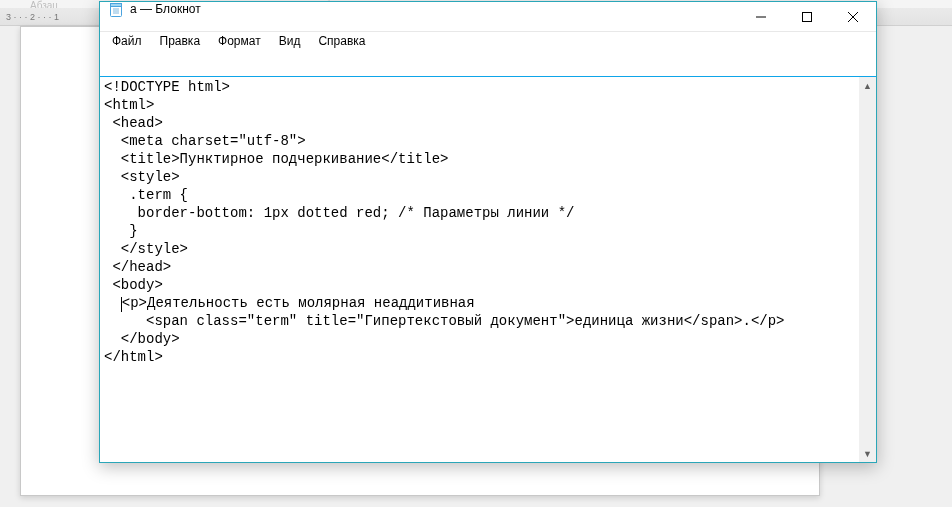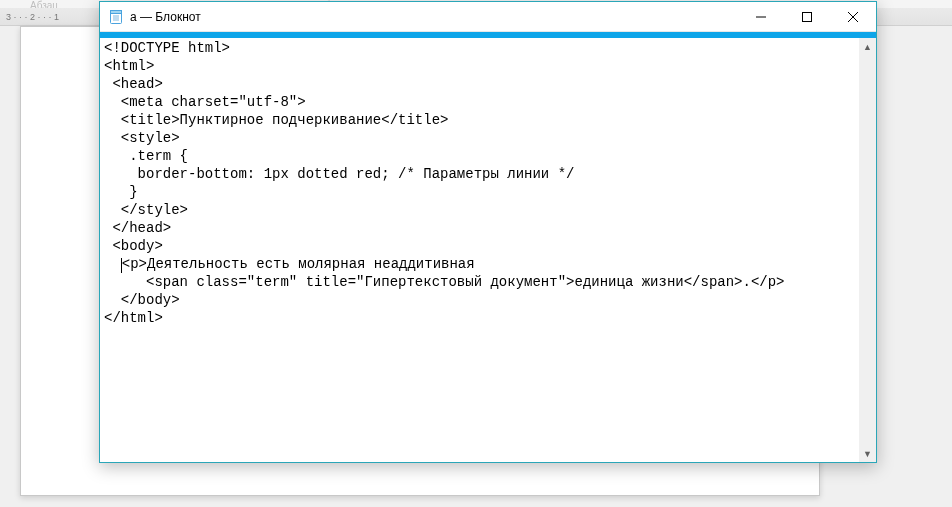--- a/index.html
+++ b/index.html
@@ -32,21 +32,21 @@
 .np-window {
   position: absolute;
   left: 99px; top: 1px;
   width: 778px; height: 462px;
   background: #fff;
   border: 1px solid #2aa6b8;
   box-shadow: 0 4px 16px rgba(0,0,0,.25);
   display: flex; flex-direction: column;
 }
 .np-titlebar {
-  height: 30px; display: flex; align-items: center;
+  height: 30px; display: flex; 
   background: #fff;
   border-bottom: 1px solid #e8e8e8;
 }
 .np-icon {
   width: 16px; height: 16px; margin: 0 6px 0 8px;
   display: inline-flex; align-items: center; justify-content: center;
 }
 .np-icon svg { width: 16px; height: 16px; }
 .np-title { font-size: 12px; color: #000; }
 .np-spacer { flex: 1; }
@@ -59,22 +59,23 @@
 
 .np-menubar {
   height: 20px; display: flex; align-items: center;
   padding: 0 4px 2px 4px; gap: 2px;
   font-size: 12px; color: #000;
 }
 .np-menu { padding: 1px 8px; }
 
 .np-body {
   flex: 1; position: relative;
-  border-top: 6px solid #0ea5e9;
+  border-top: 1px solid #0ea5e9;
   overflow: hidden;
+  margin-top: 24px;
 }
 .np-text {
   position: absolute; left: 0; top: 0; right: 17px; bottom: 0;
   padding: 1px 4px 4px 4px;
   font-family: Consolas, "Courier New", monospace;
   font-size: 14px; line-height: 18px;
   white-space: pre; color: #000;
   overflow: hidden;
 }
 .np-scroll {
@@ -132,20 +133,27 @@
         </svg>
     </div>
     <div class="np-btn close">
       <svg viewBox="0 0 10 10">
           <line x1="0" y1="0" x2="10" y2="10"></line>
           <line x1="10" y1="0" x2="0" y2="10"></line>
         </svg>
     </div>
   </div>
 
+  <div class="np-menubar">
+    <div class="np-menu">Файл</div>
+    <div class="np-menu">Правка</div>
+    <div class="np-menu">Формат</div>
+    <div class="np-menu">Вид</div>
+    <div class="np-menu">Справка</div>
+  </div>
 
   <div class="np-body">
     <div class="np-text" id="np-text"><div>&lt;!DOCTYPE html&gt;</div><div>&lt;html&gt;</div><div> &lt;head&gt;</div><div>  &lt;meta charset="utf-8"&gt;</div><div>  &lt;title&gt;Пунктирное подчеркивание&lt;/title&gt;</div><div>  &lt;style&gt;</div><div>   .term {</div><div>    border-bottom: 1px dotted red; /* Параметры линии */</div><div>   }</div><div>  &lt;/style&gt;</div><div> &lt;/head&gt;</div><div> &lt;body&gt;</div><div>  <span class="np-caret"></span>&lt;p&gt;Деятельность есть молярная неаддитивная</div><div>     &lt;span class="term" title="Гипертекстовый документ"&gt;единица жизни&lt;/span&gt;.&lt;/p&gt;</div><div>  &lt;/body&gt;</div><div>&lt;/html&gt;</div></div>
     <div class="np-scroll">
       <div class="np-scroll-up">▲</div>
       <div class="np-scroll-down">▼</div>
     </div>
   </div>
 
 </div>

